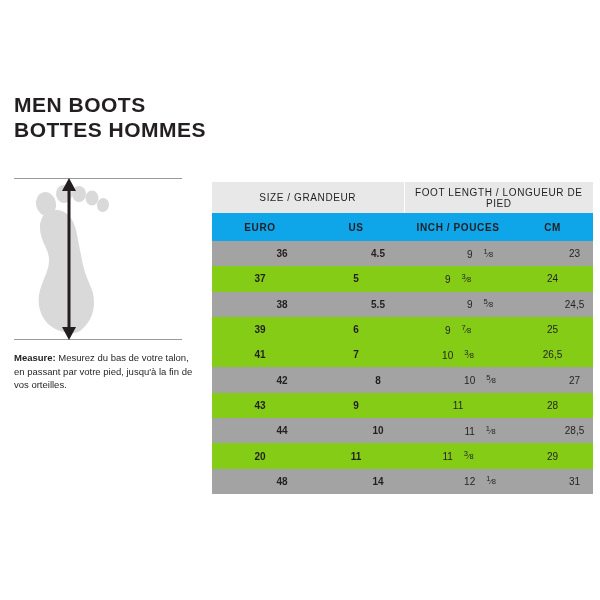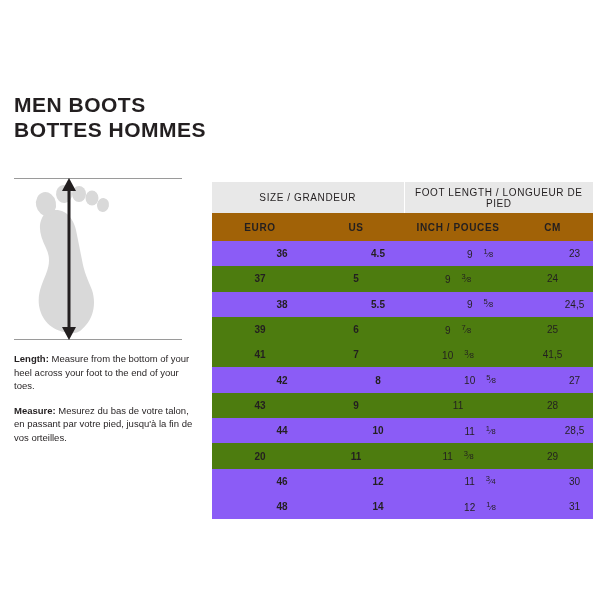--- a/index.html
+++ b/index.html
@@ -109,34 +109,34 @@
     letter-spacing: 0.6px;
     color: #58595b;
     background: #e8e8e8;
     font-weight: normal;
   }
   .col-head td {
     height: 26px;
     font-size: 9.5px;
     font-weight: bold;
     letter-spacing: 0.6px;
-    background: #a16207;
+    background: #0ea5e9;
     color: #231f20;
   }
   tbody tr td {
     height: 23.3px;
     font-weight: bold;
     font-size: 10.5px;
   }
   tbody tr.shade td {
-    background: #8b5cf6;
+    background: #a3a3a3;
     padding-left: 45px;
   }
   tbody tr.plain td {
-    background: #4d7c0f;
+    background: #84cc16;
   }
   td.len, td.cm {
     font-weight: normal;
   }
   .vline {
     border-left: 1px solid #ffffff;
   }
   .grp-head td.vline {
     border-left: 1px solid #ffffff;
   }
@@ -183,23 +183,20 @@
         <ellipse cx="87" cy="21" rx="6" ry="7" fill="#d9d9d9" transform="rotate(12 87 21)"></ellipse>
       </svg>
 
       <svg class="arrow-svg" width="30" height="162" viewBox="0 0 30 162">
         <line x1="15" y1="8" x2="15" y2="154" stroke="#231f20" stroke-width="3"></line>
         <polygon points="15,0 8,13 22,13" fill="#231f20"></polygon>
         <polygon points="15,162 8,149 22,149" fill="#231f20"></polygon>
       </svg>
     </div>
 
-    <div class="note">
-      <b>Length:</b><span> Measure from the bottom of your heel across your foot to the end of your toes.</span>
-    </div>
     <div class="note second">
       <b>Measure:</b><span> Mesurez du bas de votre talon, en passant par votre pied, jusqu'à la fin de vos orteilles.</span>
     </div>
   </div>
 
   <div class="table-wrap">
     <table class="size-table">
       <colgroup>
         <col style="width:96px">
         <col style="width:96px">
@@ -240,21 +237,21 @@
           <tr class="plain">
             <td>39</td>
             <td>6</td>
             <td class="len"><span>9</span><span class="frac"><sup>7</sup><span class="fracslash">⁄</span><sub>8</sub></span></td>
             <td class="cm">25</td>
           </tr>
           <tr class="plain">
             <td>41</td>
             <td>7</td>
             <td class="len"><span>10</span><span class="frac"><sup>3</sup><span class="fracslash">⁄</span><sub>8</sub></span></td>
-            <td class="cm">41,5</td>
+            <td class="cm">26,5</td>
           </tr>
           <tr class="shade">
             <td>42</td>
             <td>8</td>
             <td class="len"><span>10</span><span class="frac"><sup>5</sup><span class="fracslash">⁄</span><sub>8</sub></span></td>
             <td class="cm">27</td>
           </tr>
           <tr class="plain">
             <td>43</td>
             <td>9</td>
@@ -267,26 +264,20 @@
             <td class="len"><span>11</span><span class="frac"><sup>1</sup><span class="fracslash">⁄</span><sub>8</sub></span></td>
             <td class="cm">28,5</td>
           </tr>
           <tr class="plain">
             <td>20</td>
             <td>11</td>
             <td class="len"><span>11</span><span class="frac"><sup>3</sup><span class="fracslash">⁄</span><sub>8</sub></span></td>
             <td class="cm">29</td>
           </tr>
           <tr class="shade">
-            <td>46</td>
-            <td>12</td>
-            <td class="len"><span>11</span><span class="frac"><sup>3</sup><span class="fracslash">⁄</span><sub>4</sub></span></td>
-            <td class="cm">30</td>
-          </tr>
-          <tr class="shade">
             <td>48</td>
             <td>14</td>
             <td class="len"><span>12</span><span class="frac"><sup>1</sup><span class="fracslash">⁄</span><sub>8</sub></span></td>
             <td class="cm">31</td>
           </tr>
         </tbody>
     </table>
   </div>
 
 </div>

